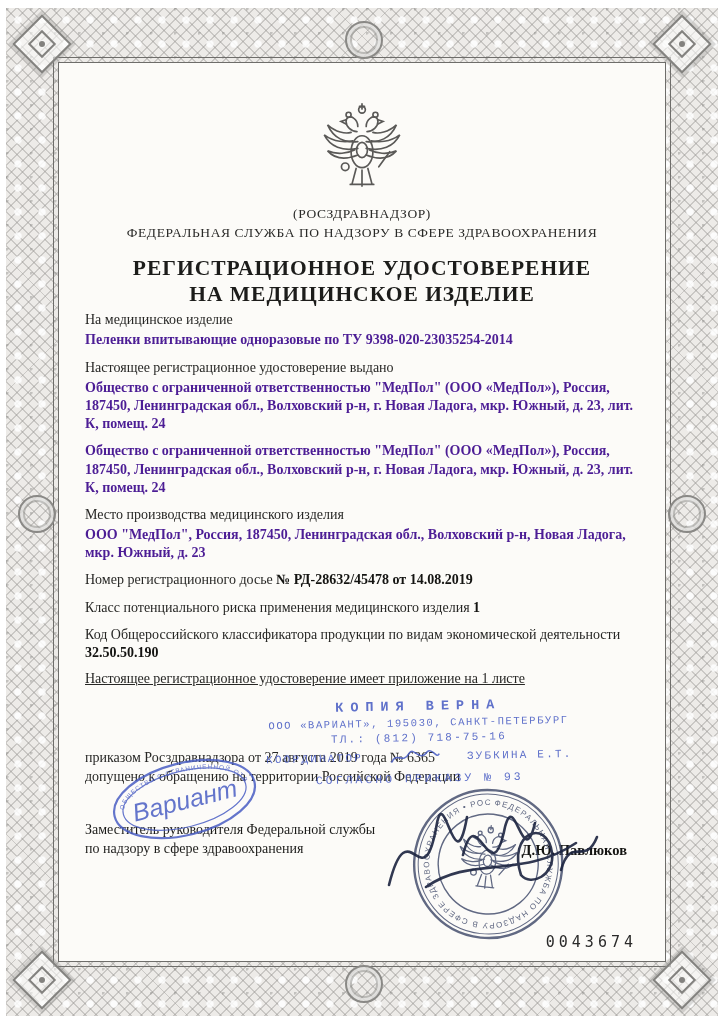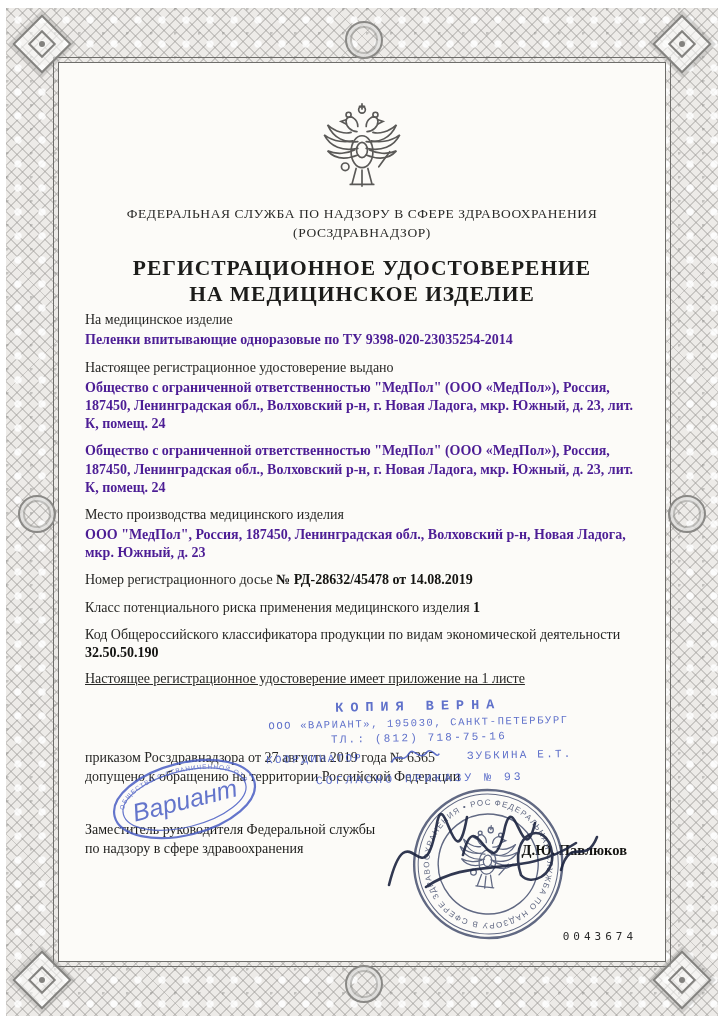--- a/index.html
+++ b/index.html
@@ -55,22 +55,22 @@
   .inline-field .val{font-weight:bold;color:#141412;}
   .attachment{font-size:14px;margin:4px 0 0 0;color:#272725;text-decoration:underline;}
 
   .order{margin-top:62px;font-size:14px;line-height:1.35;color:#272725;}
 
   .signer-row{position:relative;margin-top:16px;display:flex;justify-content:space-between;
     align-items:flex-end;min-height:56px;}
   .signer-title{font-weight:normal;font-size:14px;line-height:1.35;color:#1c1c1a;max-width:330px;}
   .signer-name{font-weight:bold;font-size:14.5px;color:#141412;margin-right:12px;white-space:nowrap;}
 
-  .serial{position:absolute;right:28px;bottom:18px;font-family:"DejaVu Sans Mono","Liberation Mono",monospace;
-    font-size:11px;letter-spacing:4px;color:#2a2a2a;}
+  .serial{position:absolute;right:28px;bottom:10px;font-family:"DejaVu Sans Mono","Liberation Mono",monospace;
+    font-size:15px;letter-spacing:4px;color:#2a2a2a;}
 
   
   .stamp-copy{position:absolute;left:160px;top:636px;width:400px;z-index:5;
     font-family:"Liberation Mono","DejaVu Sans Mono",monospace;color:#4a5ec4;
     text-align:center;transform:rotate(-1.2deg);opacity:.88;pointer-events:none;}
   .stamp-copy .s1{font-size:13.5px;font-weight:bold;letter-spacing:7px;margin-bottom:3px;}
   .stamp-copy .s2{font-size:10.5px;letter-spacing:1.6px;margin-bottom:3px;}
   .stamp-copy .s3{font-size:11px;letter-spacing:2.2px;margin-bottom:4px;}
   .stamp-copy .s4{font-size:11px;letter-spacing:2.2px;display:flex;justify-content:center;
     align-items:center;gap:26px;margin-bottom:6px;}
@@ -139,22 +139,22 @@
     <div class="medallion m-left"></div>
     <div class="medallion m-right"></div>
 
     <div class="frame">
 
       <svg class="emblem" width="84" height="94" viewBox="0 0 100 112" style="color:#5a5957">
         <use href="#dbl-eagle"></use>
       </svg>
 
       <div class="agency">
+        <div>(РОСЗДРАВНАДЗОР)</div>
         <div>ФЕДЕРАЛЬНАЯ СЛУЖБА ПО НАДЗОРУ В СФЕРЕ ЗДРАВООХРАНЕНИЯ</div>
-        <div>(РОСЗДРАВНАДЗОР)</div>
       </div>
 
       <div class="doc-title">
         <div>РЕГИСТРАЦИОННОЕ УДОСТОВЕРЕНИЕ</div>
         <div>НА МЕДИЦИНСКОЕ ИЗДЕЛИЕ</div>
       </div>
 
 
       <div class="field">
         <span class="lbl">На медицинское изделие</span>

